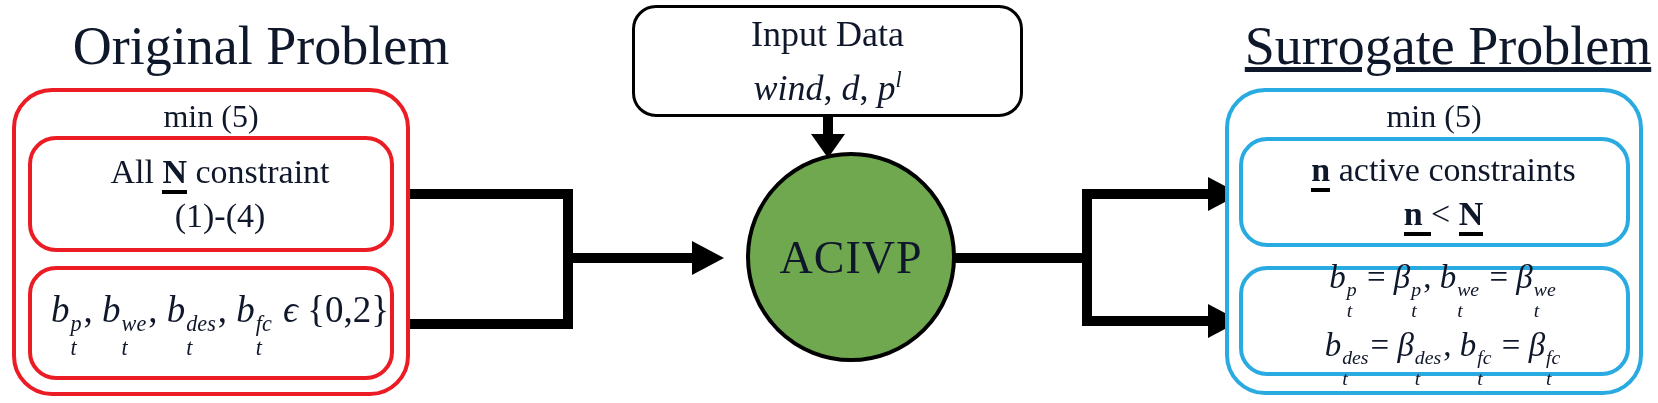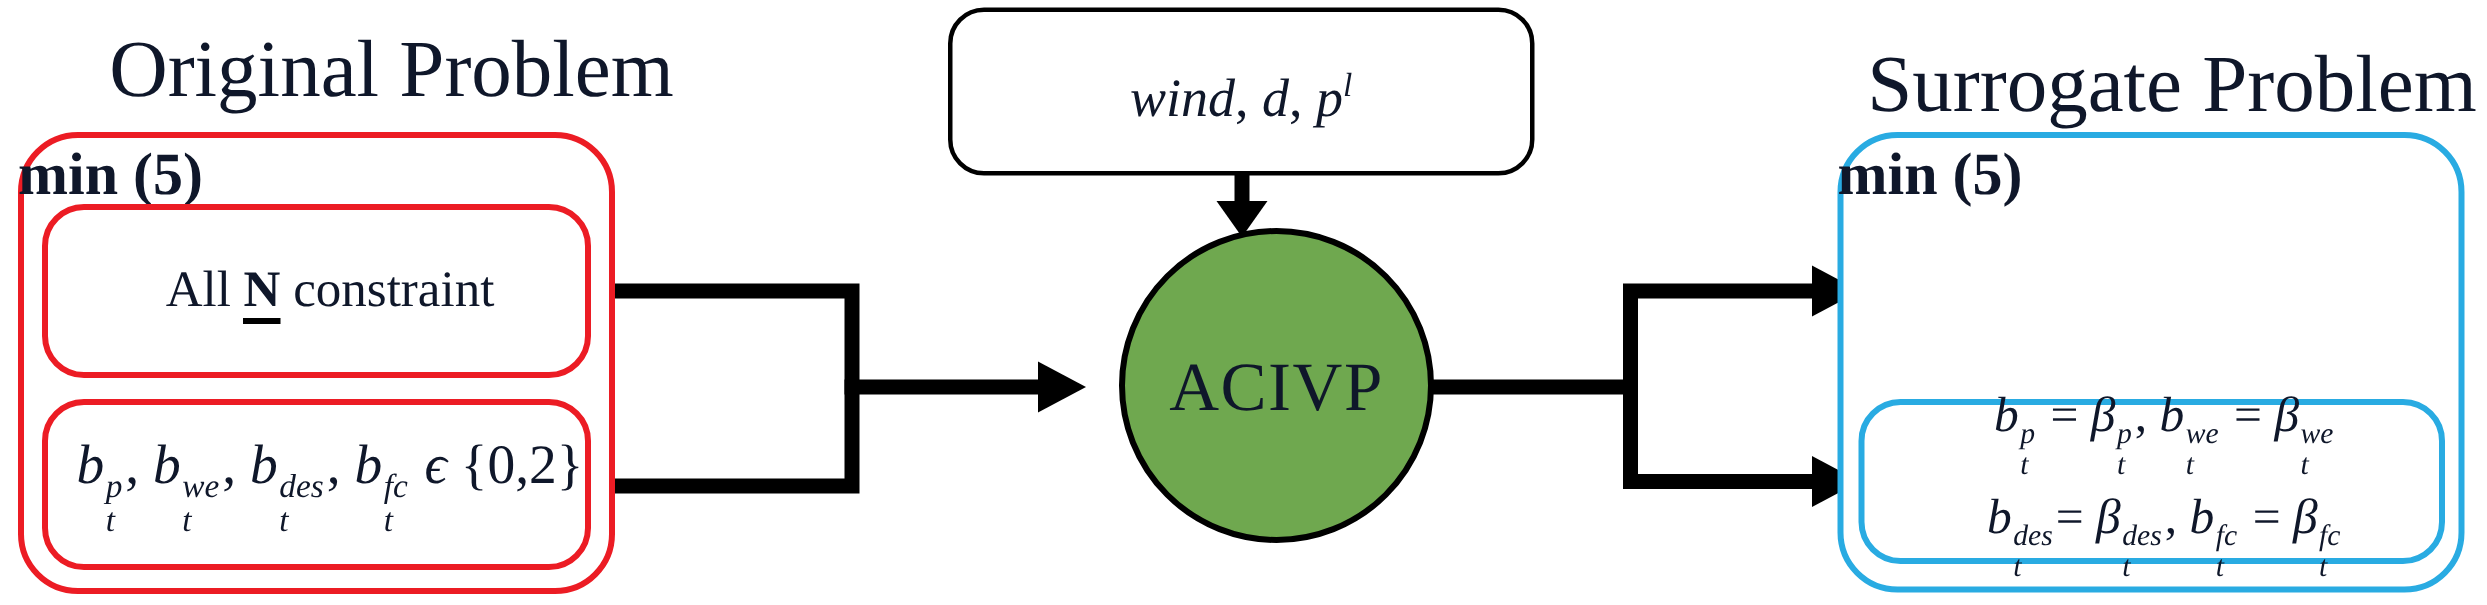--- a/index.html
+++ b/index.html
@@ -29,21 +29,21 @@
     border:4px solid var(--cyan);
     border-radius:40px;background:#fff;
   }
   .inner{
     border-radius:28px;
     display:flex;flex-direction:column;justify-content:center;align-items:center;
     text-align:center;
     padding-left:18px;
   }
   .obj-label{
-    font-size:40px;line-height:48px;text-align:left;white-space:nowrap;font-weight:bold;
+    font-size:32px;line-height:48px;text-align:center;white-space:nowrap;
   }
   .txt34{font-size:34px;line-height:44px;white-space:nowrap;}
   .math37{font-size:37px;line-height:46px;white-space:nowrap;}
   .math33{font-size:33px;line-height:48px;white-space:nowrap;}
   .input-box{
     border:3px solid #000;border-radius:24px;background:#fff;
     display:flex;flex-direction:column;justify-content:center;align-items:center;
     font-size:36px;line-height:46px;text-align:center;white-space:nowrap;
   }
   .circle{
@@ -84,52 +84,58 @@
   </svg>
 
   <div class="abs fig-title" style="left:51px;top:14px;width:420px;">Original Problem</div>
 
   <div class="abs rbox" style="left:12px;top:88px;width:398px;height:308px;"></div>
 
   <div class="abs obj-label" style="left:12px;top:92px;width:398px;">min (5)</div>
 
   <div class="abs rbox inner" style="left:28px;top:136px;width:366px;height:116px;">
     <div class="txt34"><span>All </span><span class="bu">N</span><span> constraint</span></div>
+    <div class="txt34">(1)-(4)</div>
   </div>
 
   <div class="abs rbox inner" style="left:28px;top:266px;width:366px;height:114px;">
     <div class="math37"><span class="it">b</span><span class="ss">
           <span class="ss-sup">p</span>
           <span class="ss-sub">t</span>
         </span><span>, </span><span class="it">b</span><span class="ss">
           <span class="ss-sup">we</span>
           <span class="ss-sub">t</span>
         </span><span>, </span><span class="it">b</span><span class="ss">
           <span class="ss-sup">des</span>
           <span class="ss-sub">t</span>
         </span><span>, </span><span class="it">b</span><span class="ss">
           <span class="ss-sup">fc</span>
           <span class="ss-sub">t</span>
         </span><span> </span><span class="it">ϵ</span><span> {0,2}</span></div>
   </div>
 
   <div class="abs input-box" style="left:632px;top:5px;width:391px;height:112px;">
+    <div>Input Data</div>
     <div><span class="it">wind</span><span>, </span><span class="it">d</span><span>, </span><span class="it">p</span><span class="sup">l</span></div>
   </div>
 
   <div class="abs circle" style="left:746px;top:152px;">
     <span>ACIVP</span>
   </div>
 
-  <div class="abs fig-title" style="left:1238px;top:24px;width:420px;">Surrogate Problem</div>
+  <div class="abs fig-title" style="left:1238px;top:14px;width:420px;text-decoration:underline;">Surrogate Problem</div>
 
   <div class="abs cbox" style="left:1225px;top:88px;width:418px;height:307px;"></div>
 
   <div class="abs obj-label" style="left:1225px;top:92px;width:418px;">min (5)</div>
 
+  <div class="abs cbox inner" style="left:1239px;top:137px;width:391px;height:110px;">
+    <div class="txt34"><span class="bu">n</span><span> active constraints</span></div>
+    <div class="txt34"><span class="bu">n </span><span>&lt; </span><span class="bu">N</span></div>
+  </div>
 
   <div class="abs cbox inner" style="left:1239px;top:266px;width:391px;height:110px;">
     <div class="math33"><span class="it">b</span><span class="ss">
           <span class="ss-sup">p</span>
           <span class="ss-sub">t</span>
         </span><span> = </span><span class="it">β</span><span class="ss">
           <span class="ss-sup">p</span>
           <span class="ss-sub">t</span>
         </span><span>, </span><span class="it">b</span><span class="ss">
           <span class="ss-sup">we</span>

